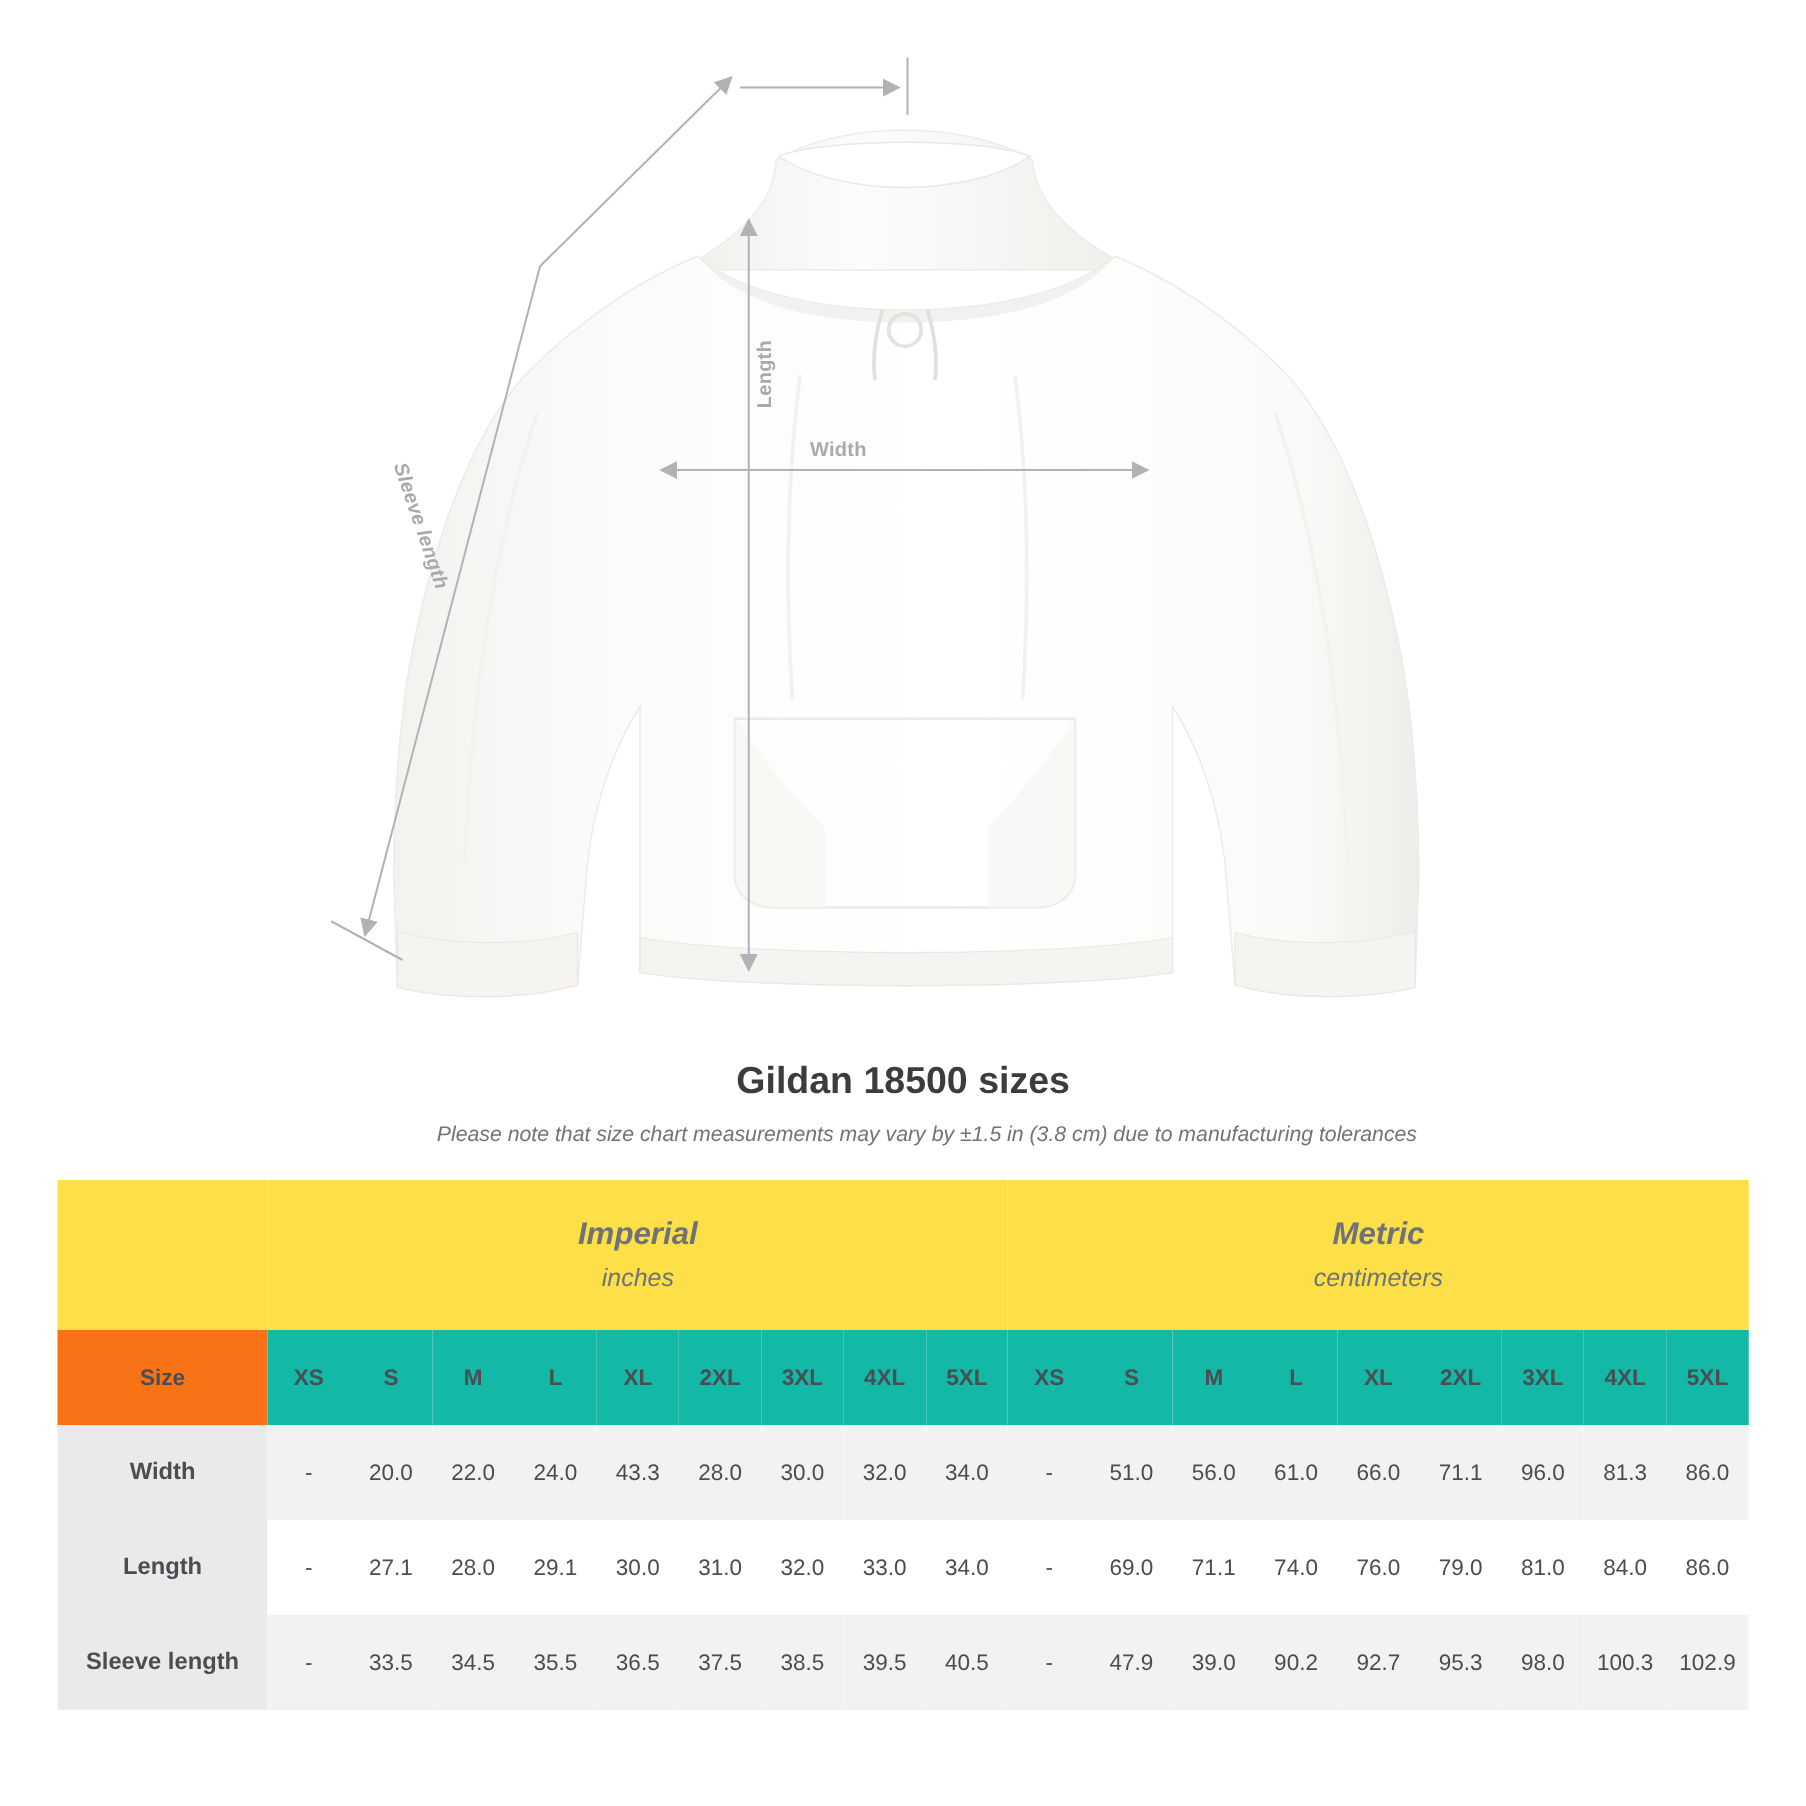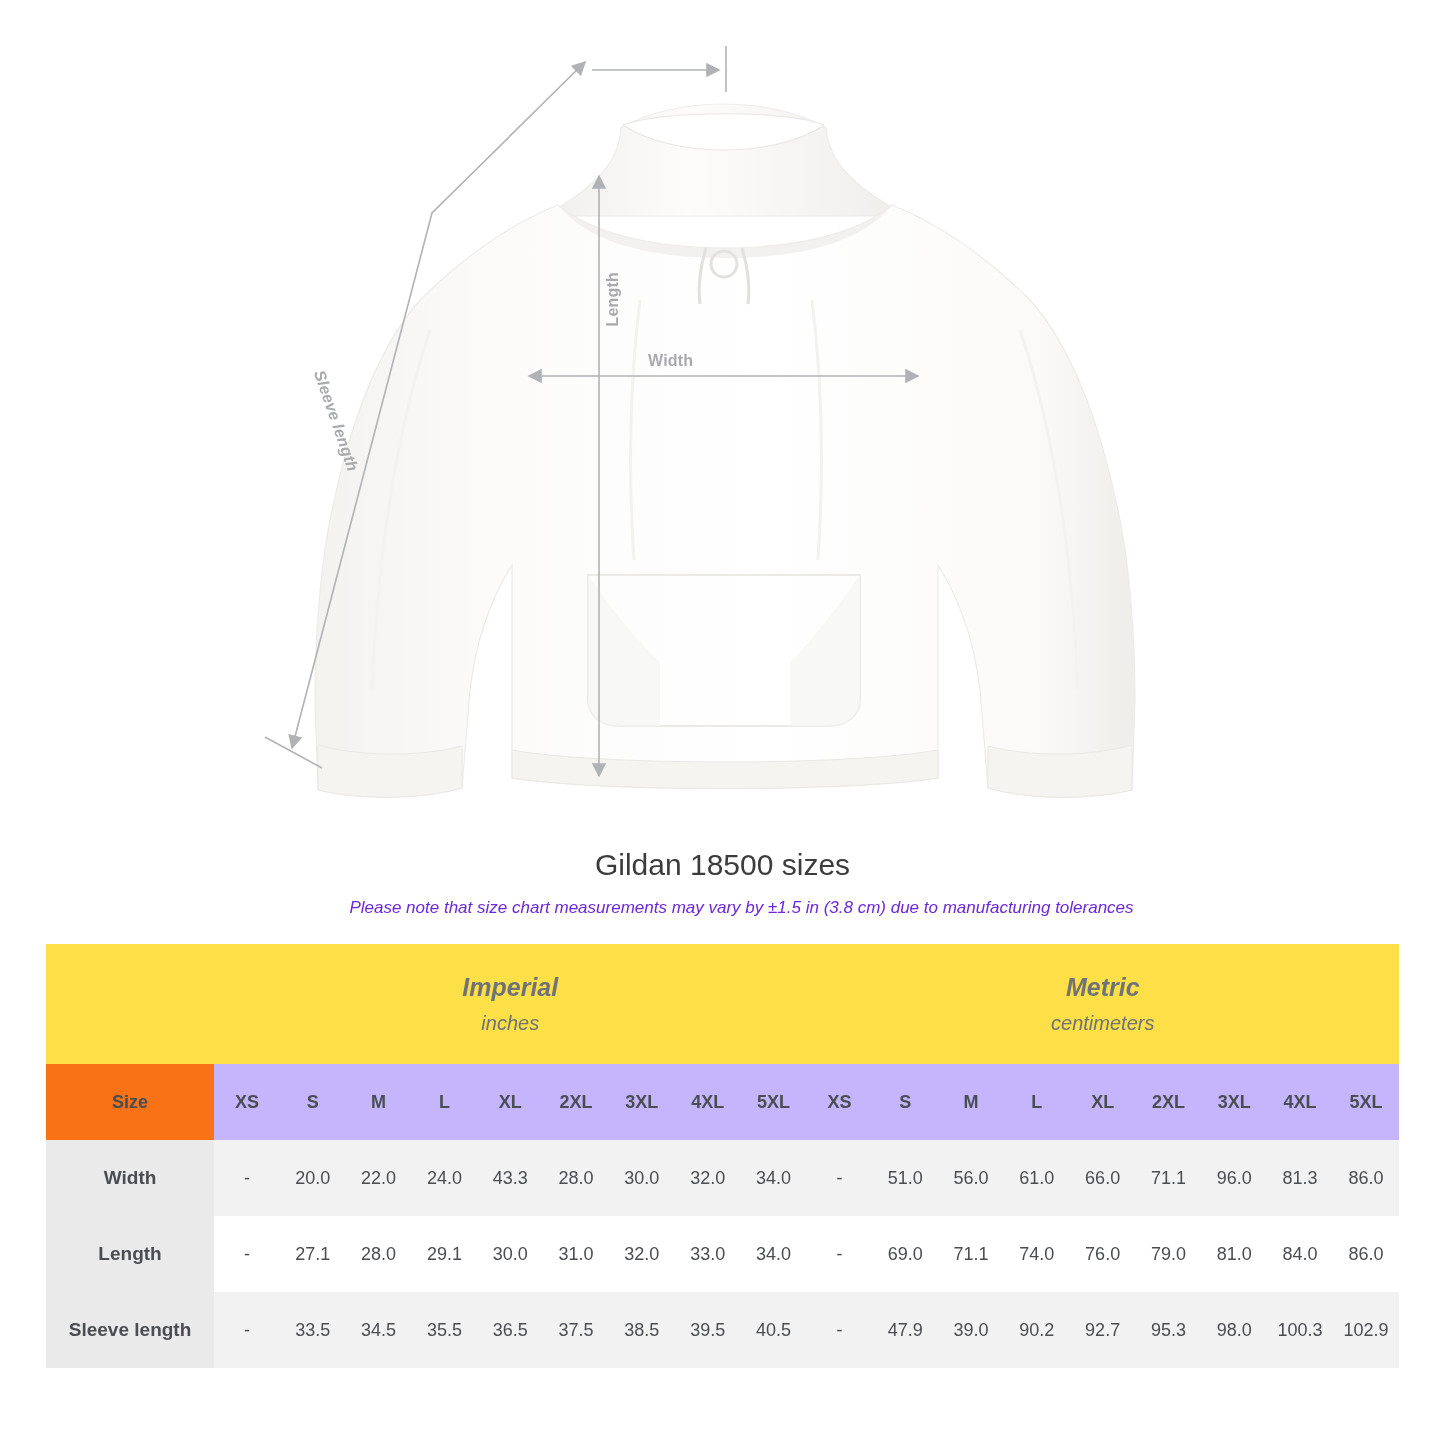--- a/index.html
+++ b/index.html
@@ -61,28 +61,28 @@
     font-weight: bold;
   }
 
   
   .title-block {
     text-align: center;
     margin-top: 28px;
   }
   .chart-title {
     font-size: 30px;
-    font-weight: normal;
+    font-weight: bold;
     color: #3c3c3c;
     margin: 10px;
   }
   .chart-note {
     font-size: 17px;
     font-style: italic;
-    color: #6d28d9;
+    color: #737373;
     margin-top: 16px;
     padding-left: 38px;
   }
 
   
   .table-wrap {
     padding: 0 46px;
     margin-top: 26px;
   }
   table.size-table {
@@ -112,21 +112,21 @@
   }
   .unit-sub {
     font-size: 20px;
     font-style: italic;
     color: #6f7276;
     display: block;
     margin-top: 10px;
   }
   .size-row td {
     height: 76px;
-    background: #c4b5fd;
+    background: #14b8a6;
     font-size: 20px;
     font-weight: bold;
     color: #4a4d51;
   }
   .size-row td.rowhead {
     background: #f97316;
   }
   .data-row td {
     height: 76px;
     font-size: 19px;

